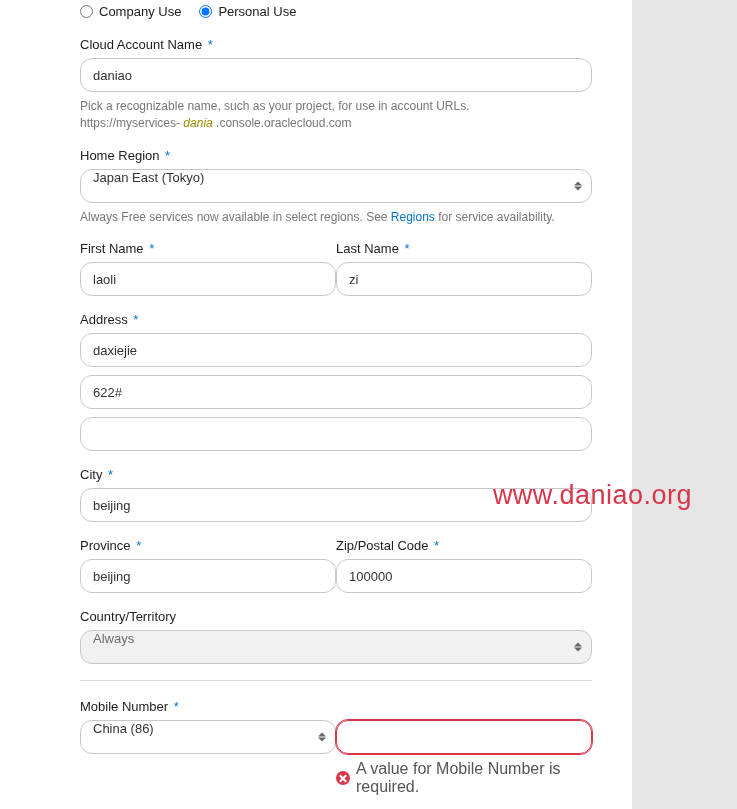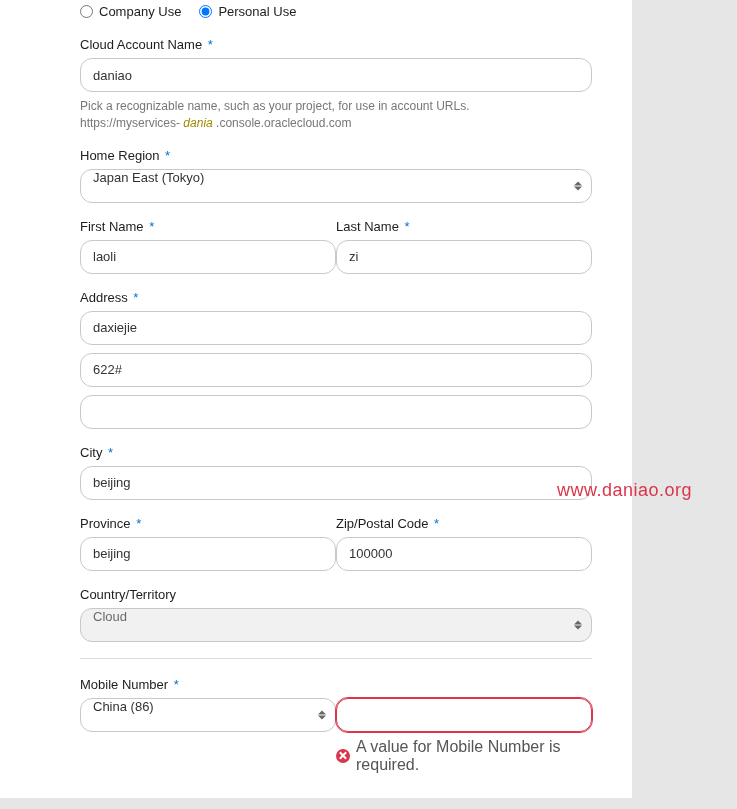--- a/index.html
+++ b/index.html
@@ -190,21 +190,21 @@
     width: 2px; height: 9px;
     background: #fff;
   }
   .err-icon-sm::before { transform: rotate(45deg); }
   .err-icon-sm::after  { transform: rotate(-45deg); }
   .watermark {
     position: absolute;
     right: 45px;
     top: 480px;
     color: #d9364c;
-    font-size: 18px;
+    font-size: 27px;
     font-weight: 400;
     letter-spacing: 0.5px;
     pointer-events: none;
   }
 </style>
 </head>
 <body>
 
 <div class="page">
   <div class="card">
@@ -241,20 +241,23 @@
         </span>
         <div class="select-wrap">
           <div class="select" tabindex="0">
             <span>Japan East (Tokyo)</span>
           </div>
           <span class="select-caret">
               <span class="up"></span>
               <span class="dn"></span>
             </span>
         </div>
+        <div class="help">
+          <span>Always Free services now available in select regions. See </span><a href="#">Regions</a><span> for service availability.</span>
+        </div>
       </div>
 
       <div class="field row2">
         <div class="col">
           <span class="label"><span>First Name</span><span class="req"> *</span></span>
           <input class="input" type="text" value="laoli" style="">
         </div>
         <div class="col">
           <span class="label"><span>Last Name</span><span class="req"> *</span></span>
           <input class="input" type="text" value="zi" style="">
@@ -281,21 +284,21 @@
         <div class="col">
           <span class="label"><span>Zip/Postal Code</span><span class="req"> *</span></span>
           <input class="input" type="text" value="100000" style="">
         </div>
       </div>
 
       <div class="field">
         <span class="label">Country/Territory</span>
         <div class="select-wrap">
           <div class="select disabled">
-            <span>Cloud</span>
+            <span>Always</span>
           </div>
           <span class="select-caret">
               <span class="up"></span>
               <span class="dn"></span>
             </span>
         </div>
       </div>
 
       <hr class="divider">
 

